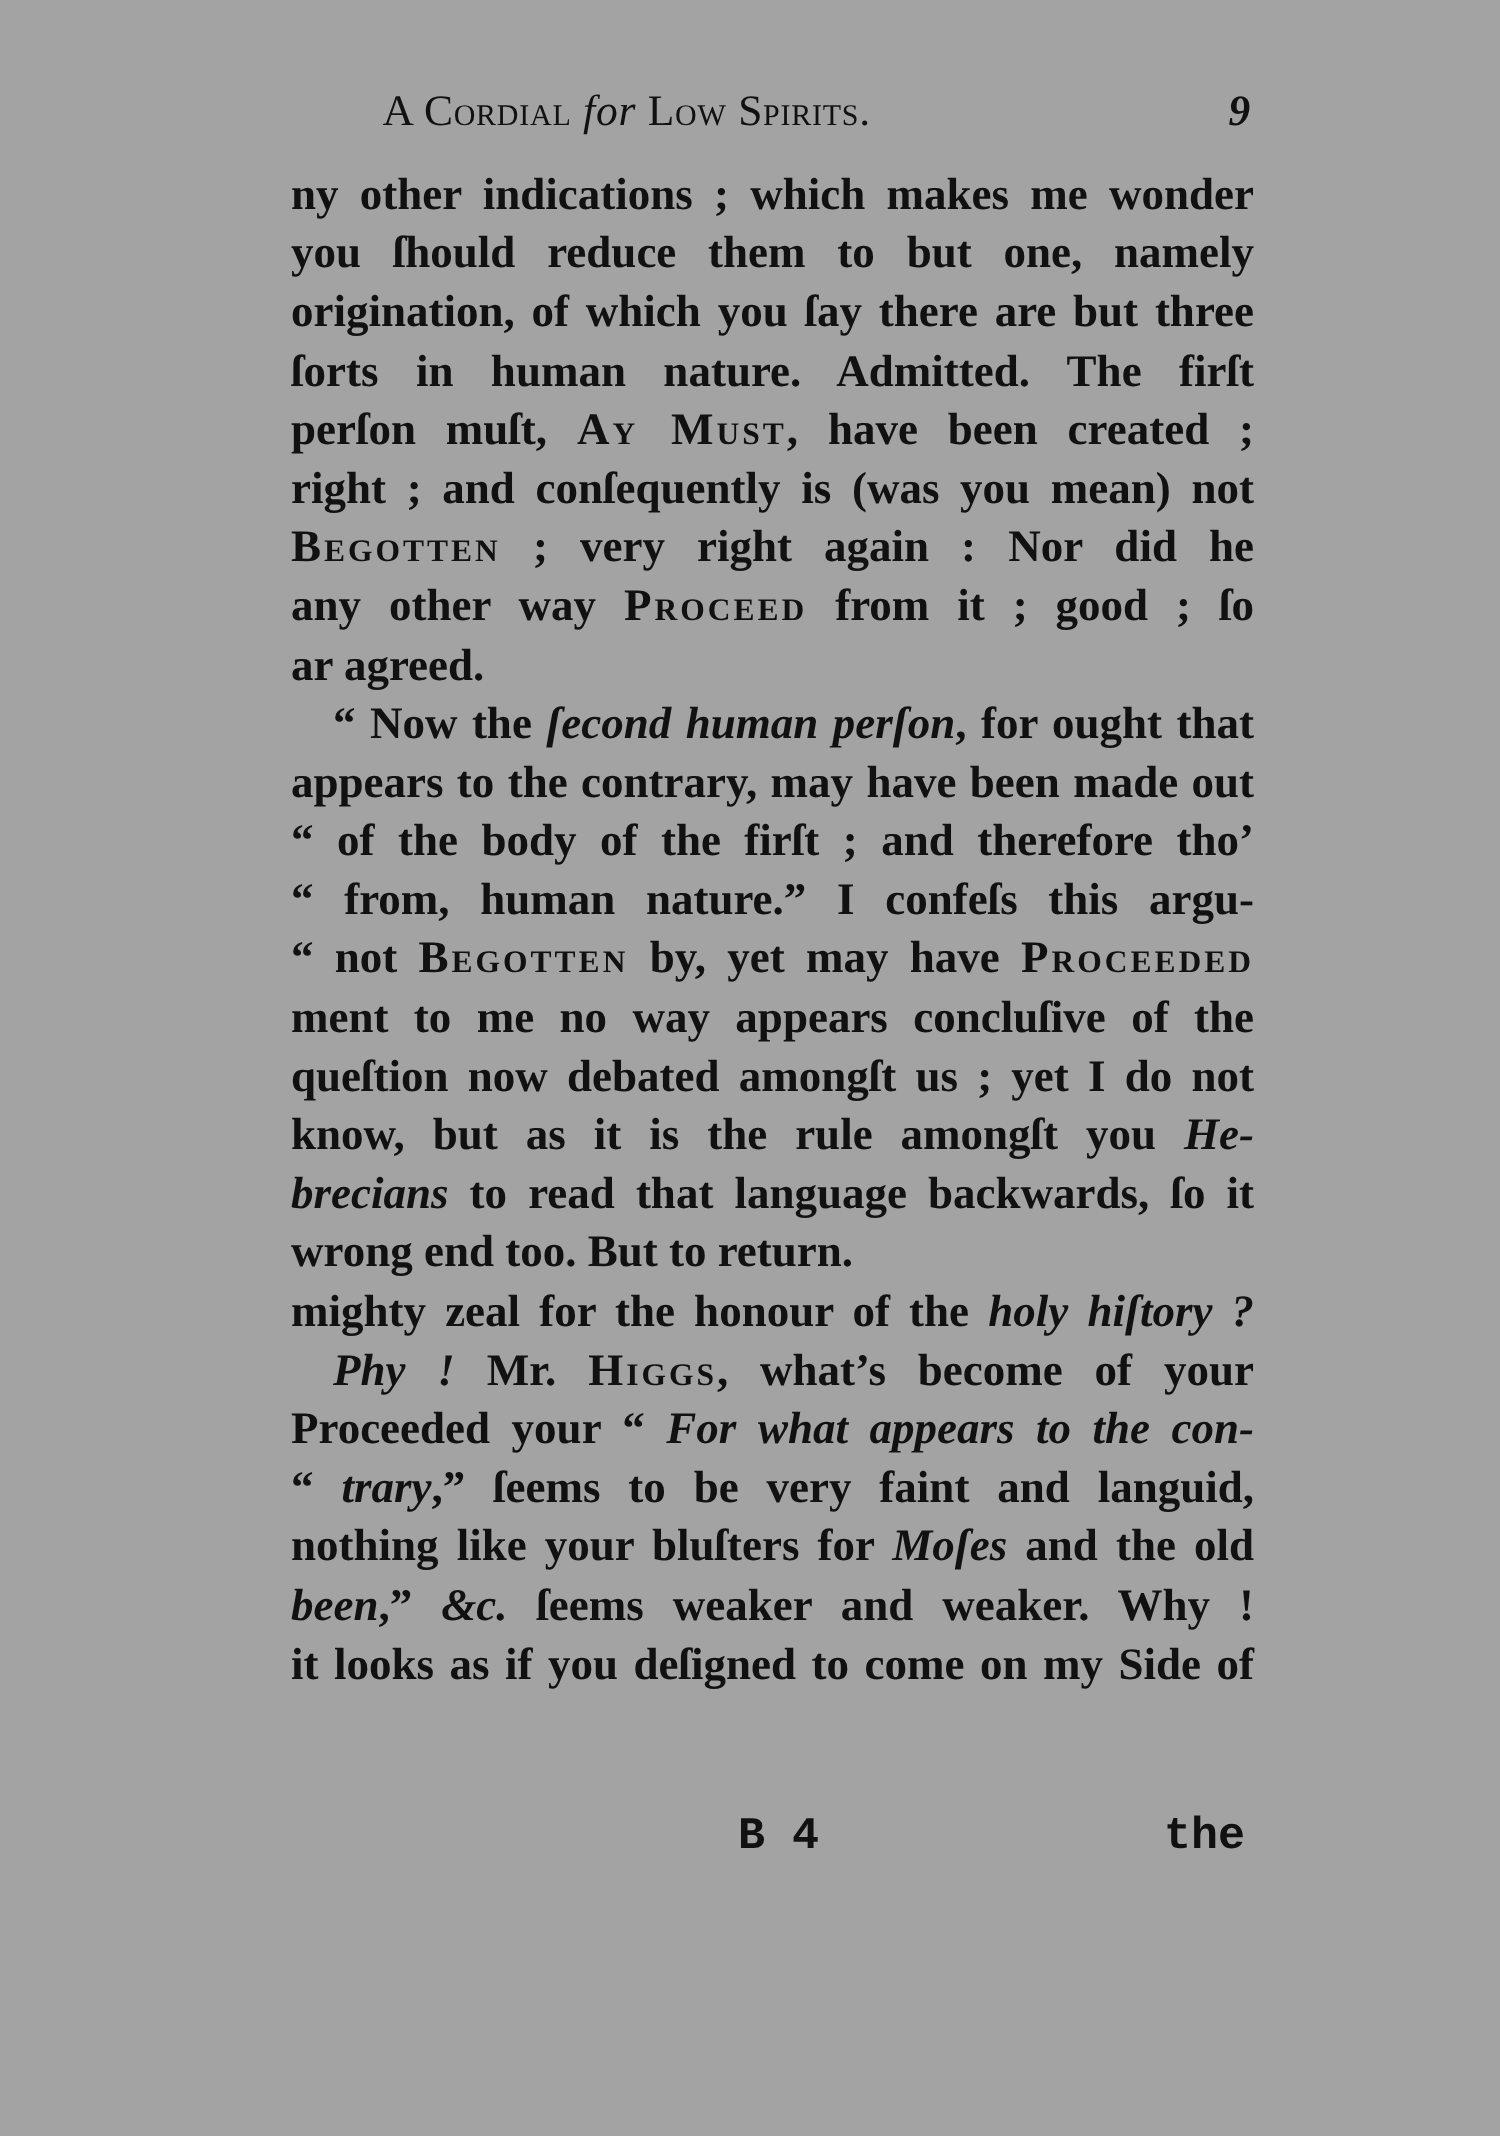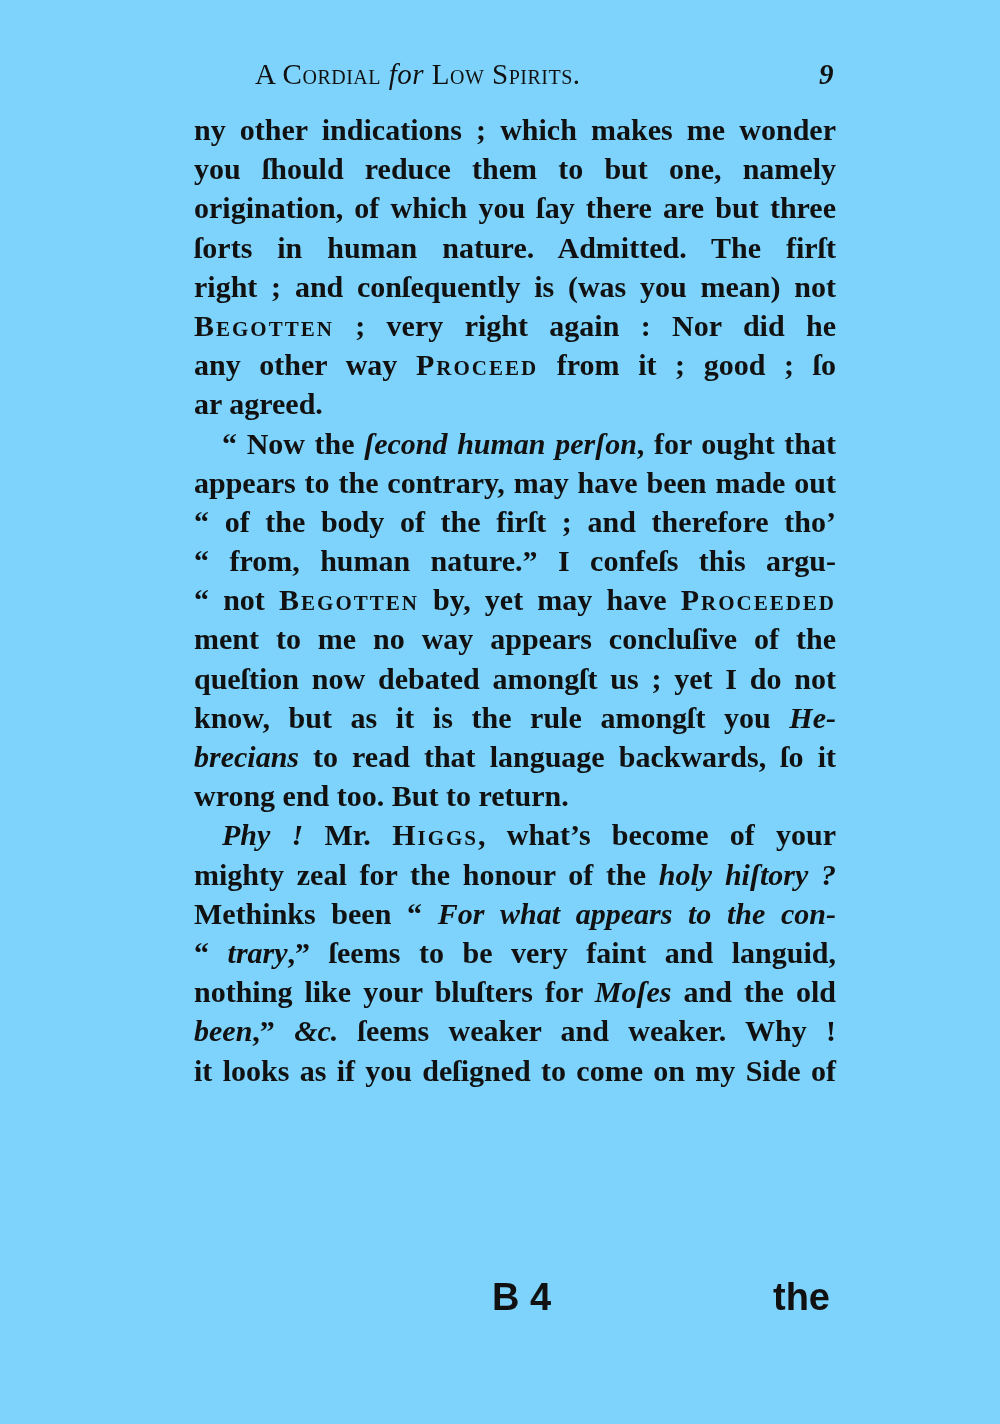--- a/index.html
+++ b/index.html
@@ -13,21 +13,21 @@
       position: relative;
       overflow: hidden;
       font-family: "DejaVu Serif", "Liberation Serif", serif;
       color: #111111;
     }
     .page {
       position: absolute;
       left: 0; top: 0;
       width: 1000px;
       height: 1424px;
-      background: #7dd3fc;
+      background: #a3a3a3;
     }
     .running-head {
       position: absolute;
       left: 160px;
       width: 676px;
       top: 58px;
       height: 40px;
       font-family: "Liberation Serif", "DejaVu Serif", serif;
       font-size: 29px;
       letter-spacing: 0.5px;
@@ -68,25 +68,25 @@
     .line.last {
       text-align-last: left;
       -moz-text-align-last: left;
     }
     .line.indent { padding-left: 28px; box-sizing: border-box; }
     .sc { font-variant: small-caps; letter-spacing: 2px; }
     .it { font-style: italic; }
     .signature-line {
       position: absolute;
       left: 160px;
-      top: 1276px;
+      top: 1208px;
       width: 676px;
       height: 40px;
-      font-family: Liberation Sans, sans-serif;
-      font-size: 38px;
+      font-family: Liberation Mono, monospace;
+      font-size: 30px;
       font-weight: bold;
     }
     .signature {
       position: absolute;
       left: 332px;
       top: 0;
     }
     .catchword {
       position: absolute;
       right: 6px;
@@ -101,37 +101,38 @@
   <div class="running-head">
     <span class="running-title"><span>A Cordial </span><i>for</i><span> Low Spirits.</span></span>
     <span class="folio">9</span>
   </div>
 
   <div class="text-block" id="text-block">
       <span class="line"><span>ny other indications ; which makes me wonder</span></span>
       <span class="line"><span>you ſhould reduce them to but one, namely</span></span>
       <span class="line"><span>origination, of which you ſay there are but three</span></span>
       <span class="line"><span>ſorts in human nature. Admitted. The firſt</span></span>
+      <span class="line"><span>perſon muſt, </span><span class="sc">Ay Must</span><span>, have been created ;</span></span>
       <span class="line"><span>right ; and conſequently is (was you mean) not</span></span>
       <span class="line"><span class="sc">Begotten</span><span> ; very right again : Nor did he</span></span>
       <span class="line"><span>any other way </span><span class="sc">Proceed</span><span> from it ; good ; ſo</span></span>
       <span class="line last"><span>ar agreed.</span></span>
       <span class="line indent"><span>“ Now the </span><span class="it">ſecond human perſon</span><span>, for ought that</span></span>
       <span class="line"><span>appears to the contrary, may have been made out</span></span>
       <span class="line"><span>“ of the body of the firſt ; and therefore tho’</span></span>
       <span class="line"><span>“ from, human nature.” I confeſs this argu-</span></span>
       <span class="line"><span>“ not </span><span class="sc">Begotten</span><span> by, yet may have </span><span class="sc">Proceeded</span></span>
       <span class="line"><span>ment to me no way appears concluſive of the</span></span>
       <span class="line"><span>queſtion now debated amongſt us ; yet I do not</span></span>
       <span class="line"><span>know, but as it is the rule amongſt you </span><span class="it">He-</span></span>
       <span class="line"><span class="it">brecians</span><span> to read that language backwards, ſo it</span></span>
       <span class="line last"><span>wrong end too. But to return.</span></span>
+      <span class="line"><span>mighty zeal for the honour of the </span><span class="it">holy hiſtory ?</span></span>
       <span class="line indent"><span class="it">Phy !</span><span> Mr. </span><span class="sc">Higgs</span><span>, what’s become of your</span></span>
-      <span class="line"><span>mighty zeal for the honour of the </span><span class="it">holy hiſtory ?</span></span>
-      <span class="line"><span>Methinks been “ </span><span class="it">For what appears to the con-</span></span>
+      <span class="line"><span>Proceeded your “ </span><span class="it">For what appears to the con-</span></span>
       <span class="line"><span>“ </span><span class="it">trary</span><span>,” ſeems to be very faint and languid,</span></span>
       <span class="line"><span>nothing like your bluſters for </span><span class="it">Moſes</span><span> and the old</span></span>
       <span class="line"><span class="it">been</span><span>,” </span><span class="it">&amp;c.</span><span> ſeems weaker and weaker. Why !</span></span>
       <span class="line"><span>it looks as if you deſigned to come on my Side of</span></span>
     </div>
 
   <div class="signature-line">
     <span class="signature">B 4</span>
     <span class="catchword">the</span>
   </div>

